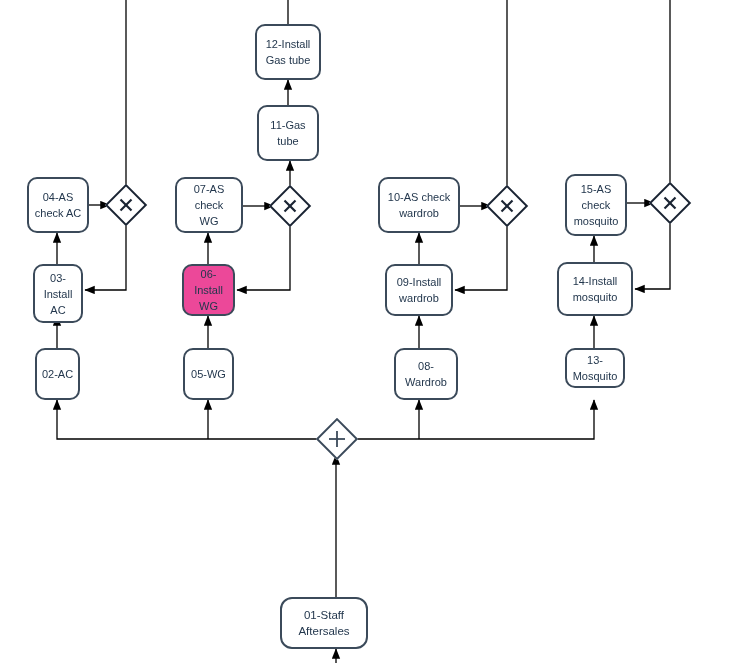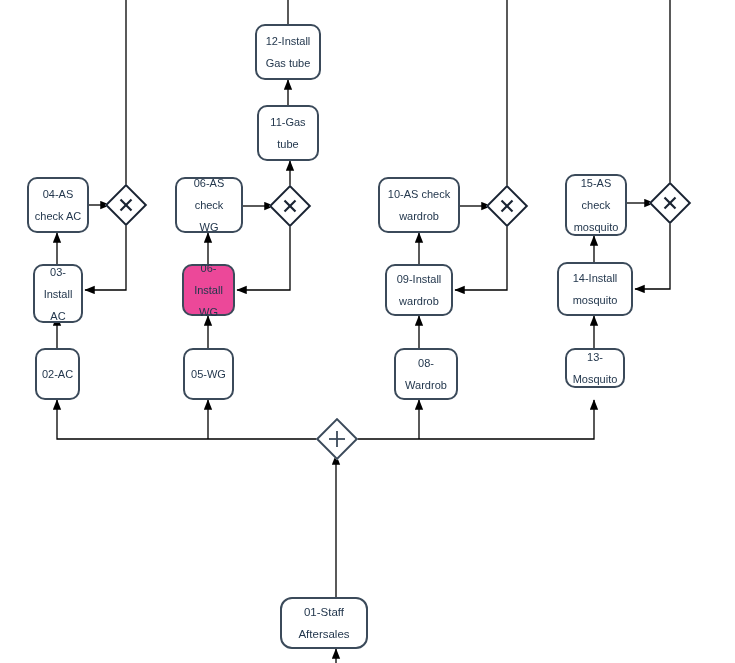--- a/index.html
+++ b/index.html
@@ -18,21 +18,21 @@
   .node{
     position:absolute;
     box-sizing:border-box;
     background:#ffffff;
     border:2px solid #3b4a5a;
     border-radius:10px;
     display:flex;align-items:center;justify-content:center;
     text-align:center;
     color:#23374d;
     font-size:11px;
-    line-height:22px;
+    line-height:16px;
     padding:2px 3px;
     z-index:3;
     white-space:pre-line;
   }
   .node.wide{ border-radius:12px; font-size:11.5px;}
   .gw{
     position:absolute;
     width:30px;height:30px;
     box-sizing:border-box;
     background:#ffffff;
@@ -91,21 +91,21 @@
   <div id="node-layer">
       <div class="node wide" style="left: 280px; top: 597px; width: 88px; height: 52px; border-color: rgb(59, 74, 90); background: rgb(255, 255, 255); color: rgb(35, 55, 77);">01-Staff Aftersales</div>
       <div class="node" style="left: 35px; top: 348px; width: 45px; height: 52px; border-color: rgb(59, 74, 90); background: rgb(255, 255, 255); color: rgb(35, 55, 77);">02-AC</div>
       <div class="node" style="left: 33px; top: 264px; width: 50px; height: 59px; border-color: rgb(59, 74, 90); background: rgb(255, 255, 255); color: rgb(35, 55, 77);">03-Install
 AC</div>
       <div class="node" style="left: 27px; top: 177px; width: 62px; height: 56px; border-color: rgb(59, 74, 90); background: rgb(255, 255, 255); color: rgb(35, 55, 77);">04-AS
 check AC</div>
       <div class="node" style="left: 183px; top: 348px; width: 51px; height: 52px; border-color: rgb(59, 74, 90); background: rgb(255, 255, 255); color: rgb(35, 55, 77);">05-WG</div>
       <div class="node" style="left: 182px; top: 264px; width: 53px; height: 52px; border-color: rgb(59, 74, 90); background: #ec4899; color: rgb(35, 55, 77);">06-Install
 WG</div>
-      <div class="node" style="left: 175px; top: 177px; width: 68px; height: 56px; border-color: rgb(59, 74, 90); background: rgb(255, 255, 255); color: rgb(35, 55, 77);">06-AS check
+      <div class="node" style="left: 175px; top: 177px; width: 68px; height: 56px; border-color: rgb(59, 74, 90); background: rgb(255, 255, 255); color: rgb(35, 55, 77);">07-AS check
 WG</div>
       <div class="node" style="left: 394px; top: 348px; width: 64px; height: 52px; border-color: rgb(59, 74, 90); background: rgb(255, 255, 255); color: rgb(35, 55, 77);">08-Wardrob</div>
       <div class="node" style="left: 385px; top: 264px; width: 68px; height: 52px; border-color: rgb(59, 74, 90); background: rgb(255, 255, 255); color: rgb(35, 55, 77);">09-Install
 wardrob</div>
       <div class="node" style="left: 378px; top: 177px; width: 82px; height: 56px; border-color: rgb(59, 74, 90); background: rgb(255, 255, 255); color: rgb(35, 55, 77);">10-AS check
 wardrob</div>
       <div class="node" style="left: 257px; top: 105px; width: 62px; height: 56px; border-color: rgb(59, 74, 90); background: rgb(255, 255, 255); color: rgb(35, 55, 77);">11-Gas
 tube</div>
       <div class="node" style="left: 255px; top: 24px; width: 66px; height: 56px; border-color: rgb(59, 74, 90); background: rgb(255, 255, 255); color: rgb(35, 55, 77);">12-Install
 Gas tube</div>

